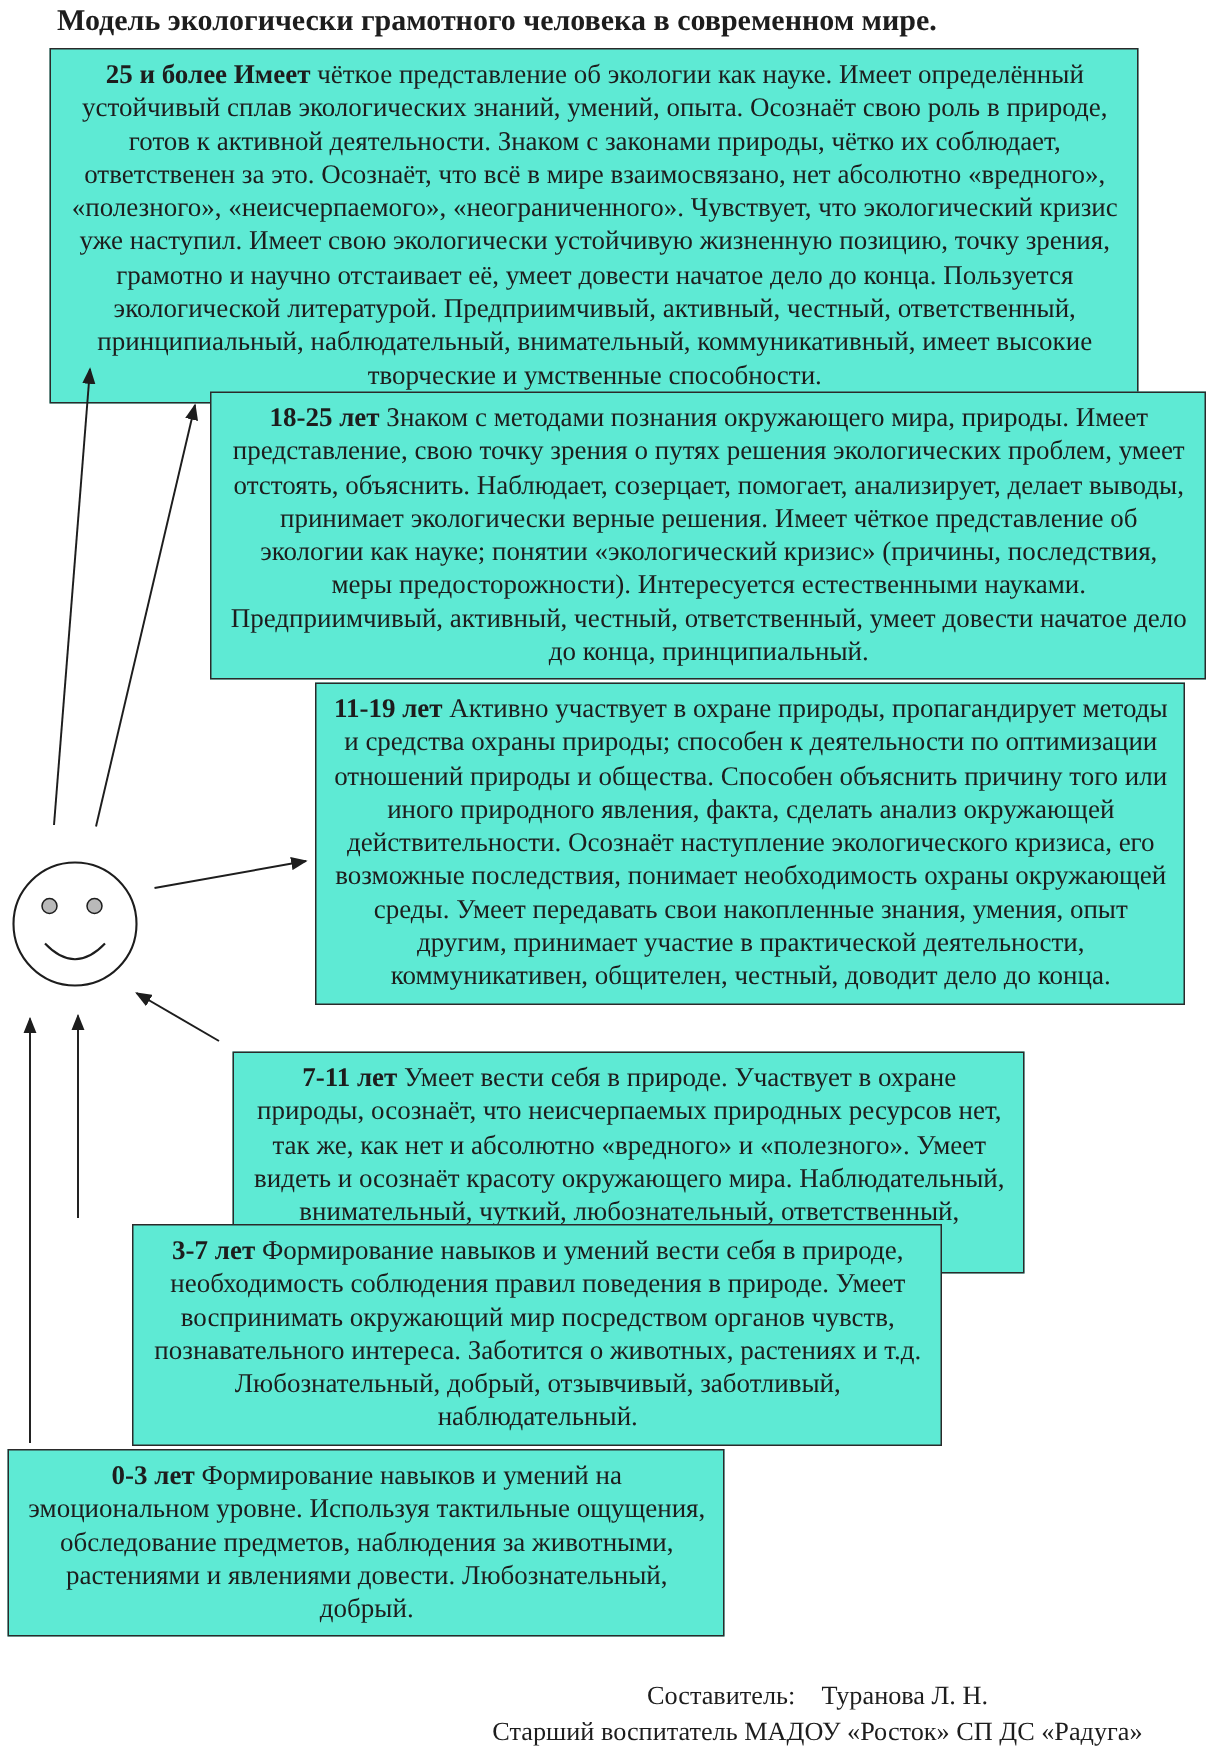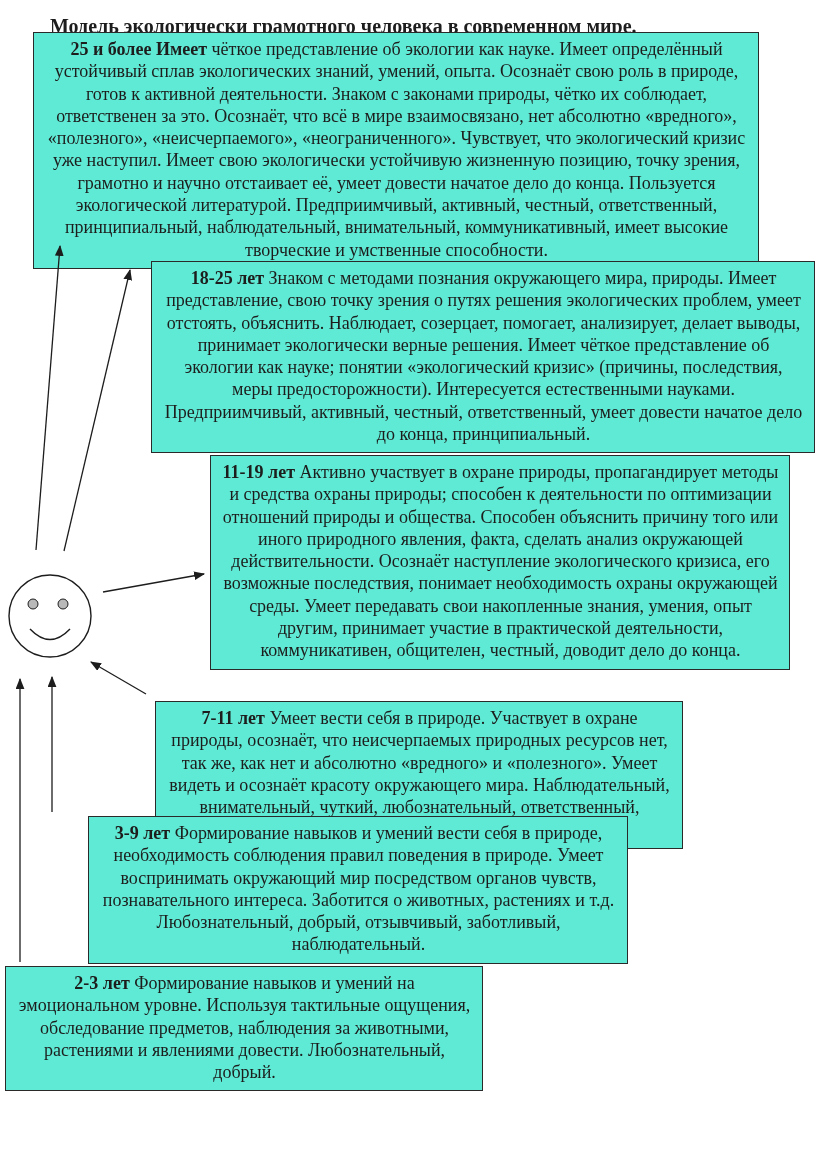--- a/index.html
+++ b/index.html
@@ -5,35 +5,35 @@
   html,body{margin:0;padding:0;background:#ffffff;}
   .page{
     position:relative;
     width:816px;height:1171px;
     background:#ffffff;
     font-family:"Liberation Serif", serif;
     color:#1d1d1d;
     overflow:hidden;
   }
   .title{
-    position:absolute;left:38px;top:0px;margin:12px;
+    position:absolute;left:38px;top:0px;margin:0;
     font-size:20px;line-height:28px;font-weight:bold;
     white-space:nowrap;
   }
   .box{
     position:absolute;
     border:1px solid #2a2a2a;
     background:#5eead4;
     padding:5px 10px 7px 11px;
     font-size:18px;line-height:22.3px;
     text-align:center;
   }
   .box .lead{font-weight:bold;}
   .b1{left:33px;top:32px;width:703px;min-height:190px;}
-  .b2{left:151px;top:261px;width:641px;min-height:172px;}
+  .b2{left:140px;top:261px;width:641px;min-height:172px;}
   .b3{left:210px;top:455px;width:557px;min-height:182px;}
   .b4{left:155px;top:673px;width:505px;min-height:112px;margin-top:28px;}
   .b5{left:88px;top:816px;width:517px;min-height:118px;}
   .b6{left:5px;top:966px;width:455px;min-height:104px;}
   .diagram-layer{
     position:absolute;left:0;top:0;width:816px;height:1171px;
     pointer-events:none;
   }
   .footer{
     position:absolute;left:275px;top:1118px;width:540px;
@@ -61,26 +61,26 @@
     <b class="lead">11-19 лет</b>
     <span class="desc">Активно участвует в охране природы, пропагандирует методы и средства охраны природы; способен к деятельности по оптимизации отношений природы и общества. Способен объяснить причину того или иного природного явления, факта, сделать анализ окружающей действительности. Осознаёт наступление экологического кризиса, его возможные последствия, понимает необходимость охраны окружающей среды. Умеет передавать свои накопленные знания, умения, опыт другим, принимает участие в практической деятельности, коммуникативен, общителен, честный, доводит дело до конца.</span>
   </div>
 
   <div class="box b4">
     <b class="lead">7-11 лет</b>
     <span class="desc">Умеет вести себя в природе. Участвует в охране природы, осознаёт, что неисчерпаемых природных ресурсов нет, так же, как нет и абсолютно «вредного» и «полезного». Умеет видеть и осознаёт красоту окружающего мира. Наблюдательный, внимательный, чуткий, любознательный, ответственный, активный.</span>
   </div>
 
   <div class="box b5">
-    <b class="lead">3-9 лет</b>
+    <b class="lead">3-7 лет</b>
     <span class="desc">Формирование навыков и умений вести себя в природе, необходимость соблюдения правил поведения в природе. Умеет воспринимать окружающий мир посредством органов чувств, познавательного интереса. Заботится о животных, растениях и т.д. Любознательный, добрый, отзывчивый, заботливый, наблюдательный.</span>
   </div>
 
   <div class="box b6">
-    <b class="lead">2-3 лет</b>
+    <b class="lead">0-3 лет</b>
     <span class="desc">Формирование навыков и умений на эмоциональном уровне. Используя тактильные ощущения, обследование предметов, наблюдения за животными, растениями и явлениями довести. Любознательный, добрый.</span>
   </div>
 
   <svg class="diagram-layer" width="816" height="1171" viewBox="0 0 816 1171" xmlns="http://www.w3.org/2000/svg">
     <defs>
       <marker id="ah" viewBox="0 0 10 8" refX="9" refY="4" markerWidth="11" markerHeight="9" orient="auto" markerUnits="userSpaceOnUse">
         <path d="M0,0 L10,4 L0,8 Z" fill="#1d1d1d"></path>
       </marker>
     </defs>
     <g stroke="#1d1d1d" stroke-width="1.3" fill="none">
@@ -92,14 +92,18 @@
       <line x1="20" y1="962" x2="20" y2="679" marker-end="url(#ah)"></line>
     </g>
     <g>
       <circle cx="50" cy="616" r="41" fill="#ffffff" stroke="#1d1d1d" stroke-width="1.4"></circle>
       <circle cx="33" cy="604" r="5" fill="#b9b9b9" stroke="#1d1d1d" stroke-width="1"></circle>
       <circle cx="63" cy="604" r="5" fill="#b9b9b9" stroke="#1d1d1d" stroke-width="1"></circle>
       <path d="M30 629 Q50 650 70 629" fill="none" stroke="#1d1d1d" stroke-width="1.4"></path>
     </g>
   </svg>
 
+  <div class="footer">
+    <div>Составитель:&nbsp;&nbsp;&nbsp; Туранова Л. Н.</div>
+    <div>Старший воспитатель МАДОУ «Росток» СП ДС «Радуга»</div>
+  </div>
 
 </div>
 
 </body></html>

